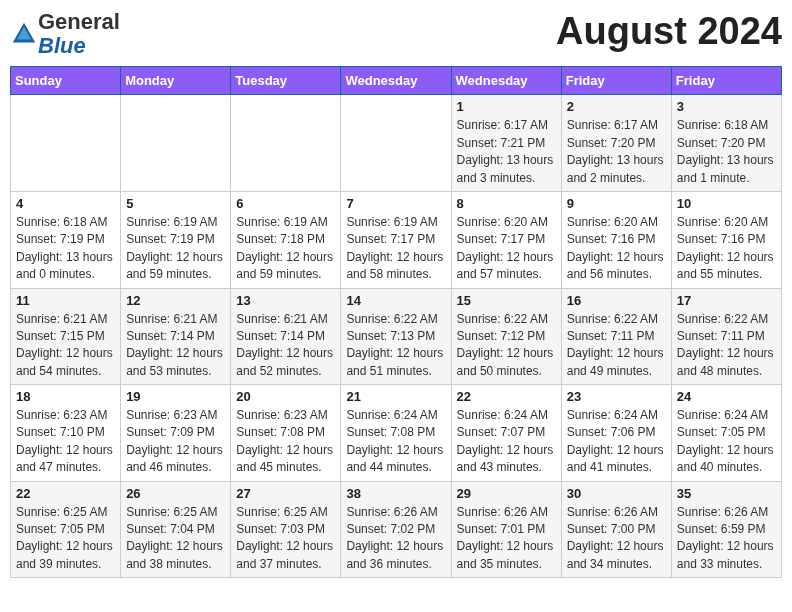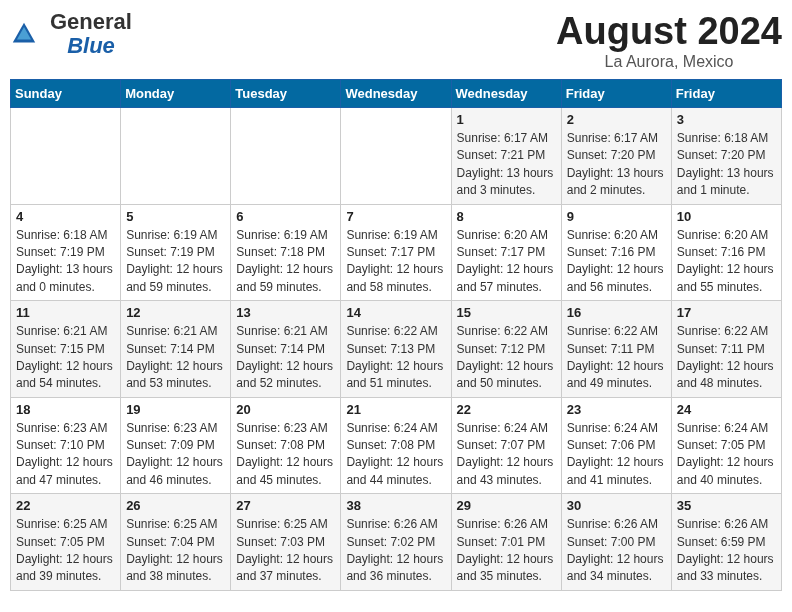--- a/index.html
+++ b/index.html
@@ -12,22 +12,21 @@
     }
     .header {
       display: flex;
       justify-content: space-between;
       align-items: flex-start;
       margin-bottom: 8px;
     }
     .logo {
       display: flex;
       align-items: center;
-      gap: 12px;
-      text-align: center;
+      gap: 0;
     }
     .logo-text {
       font-size: 22px;
       font-weight: bold;
       line-height: 1.1;
     }
     .logo-general { color: #333; }
     .logo-blue { color: #1a5fa8; font-style: italic; }
     .logo-icon {
       width: 28px;
@@ -44,21 +43,21 @@
     .location {
       font-size: 16px;
       color: #555;
     }
     table {
       width: 100%;
       border-collapse: collapse;
       font-size: 11px;
     }
     thead th {
-      background: #0369a1;
+      background: #8b5cf6;
       color: #fff;
       font-weight: bold;
       font-size: 13px;
       padding: 6px 4px;
       text-align: left;
       border: 1px solid #1a5fa8;
     }
     tbody tr {
       vertical-align: top;
     }
@@ -98,21 +97,20 @@
       <polygon points="20,4 36,32 4,32" fill="#1a5fa8"></polygon>
       <polygon points="20,10 30,28 10,28" fill="#4a9fd4"></polygon>
     </svg>
     <div class="logo-text">
       <span class="logo-general">General</span><br>
       <span class="logo-blue">Blue</span>
     </div>
   </div>
   <div class="title-block">
     <div class="month-year">August 2024</div>
-    <div class="location">La Aurora, Mexico</div>
   </div>
 </div>
 
 <table>
   <thead>
     <tr>
     <th>Sunday</th>
         <th>Monday</th>
         <th>Tuesday</th>
         <th>Wednesday</th>

